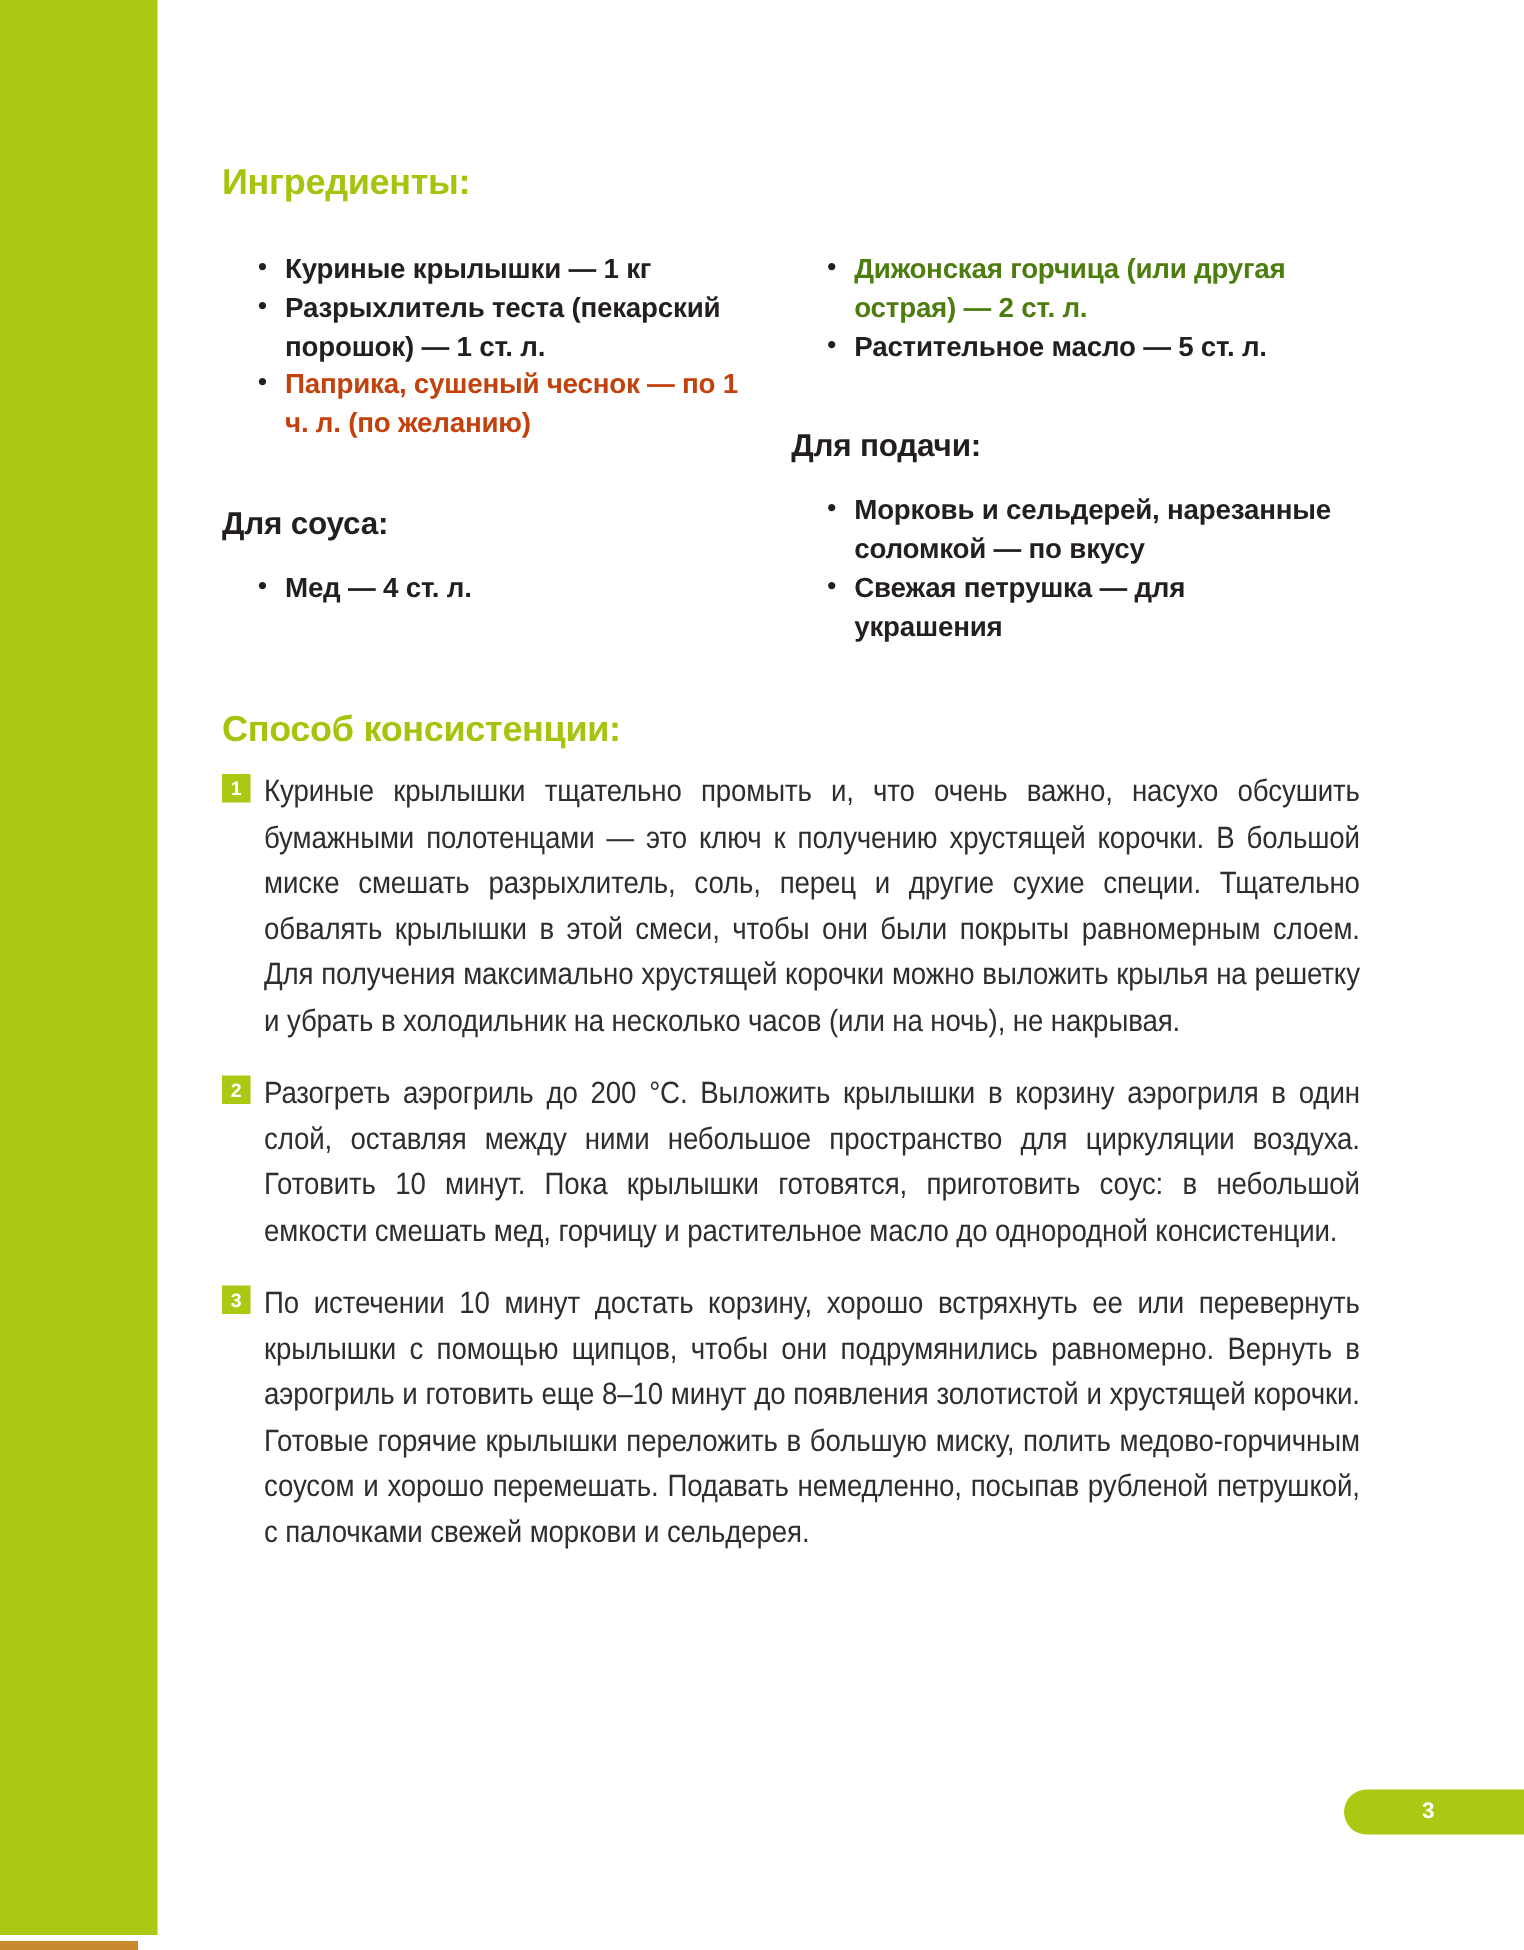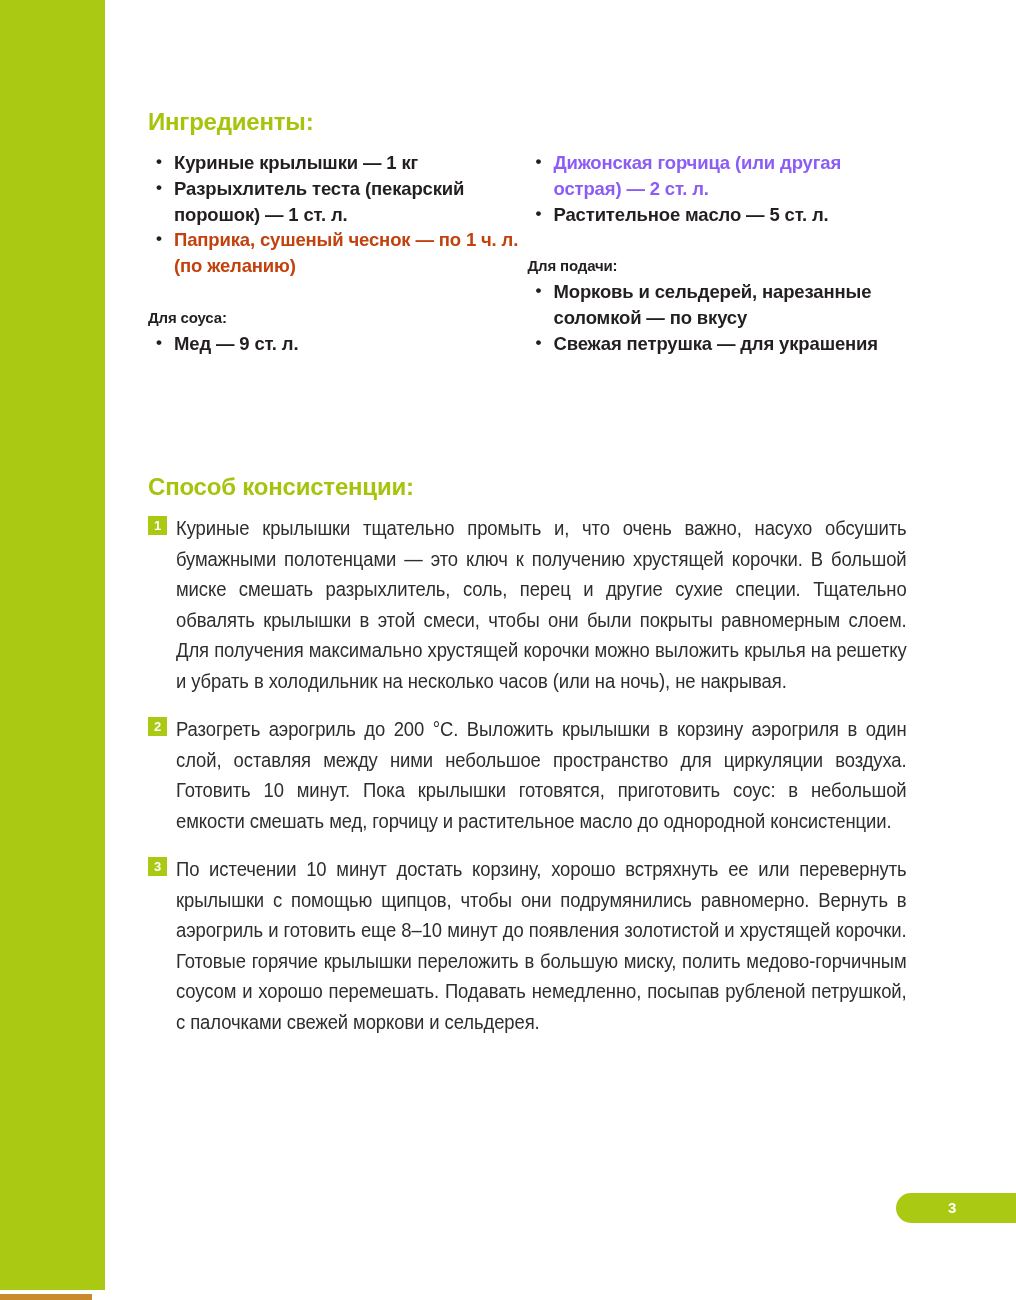--- a/index.html
+++ b/index.html
@@ -62,21 +62,21 @@
     left: 0;
     width: 758px;
     display: flex;
     gap: 0;
   }
   .ing-col { width: 379px; }
   .ing-col.right { padding-left: 1px; }
 
   ul.ing-list {
     list-style: none;
-    margin: 0;
+    margin: 16px;
     padding: 0;
   }
   ul.ing-list li {
     position: relative;
     padding-left: 26px;
     font-size: 18.5px;
     font-weight: bold;
     color: #231f20;
     line-height: 25.8px;
     letter-spacing: -0.15px;
@@ -85,21 +85,21 @@
   ul.ing-list li::before {
     content: "•";
     position: absolute;
     left: 8px;
     top: -1px;
     font-size: 17px;
     color: #231f20;
   }
 
   .sub-heading {
-    font-size: 15px;
+    font-size: 21px;
     font-weight: bold;
     color: #231f20;
     line-height: 25.8px;
     letter-spacing: -0.15px;
     margin: 0;
   }
   .spacer-block { height: 26px; }
 
   
   .steps {
@@ -171,27 +171,27 @@
 
     <div class="ing-col left">
       <ul class="ing-list">
         <li style="color: rgb(35, 31, 32);">Куриные крылышки — 1 кг</li>
         <li style="color: rgb(35, 31, 32);">Разрыхлитель теста (пекарский порошок) — 1 ст. л.</li>
         <li style="color: #c2410c;">Паприка, сушеный чеснок — по 1 ч. л. (по желанию)</li>
       </ul>
       <div class="spacer-block"></div>
       <p class="sub-heading" style="color: rgb(35, 31, 32);">Для соуса:</p>
       <ul class="ing-list">
-        <li style="color: rgb(35, 31, 32);">Мед — 9 ст. л.</li>
+        <li style="color: rgb(35, 31, 32);">Мед — 4 ст. л.</li>
       </ul>
     </div>
 
     <div class="ing-col right">
       <ul class="ing-list">
-        <li style="color: #8b5cf6;">Дижонская горчица (или другая острая) — 2 ст. л.</li>
+        <li style="color: #4d7c0f;">Дижонская горчица (или другая острая) — 2 ст. л.</li>
         <li style="color: rgb(35, 31, 32);">Растительное масло — 5 ст. л.</li>
       </ul>
       <div class="spacer-block"></div>
       <p class="sub-heading" style="color: rgb(35, 31, 32);">Для подачи:</p>
       <ul class="ing-list">
         <li style="color: rgb(35, 31, 32);">Морковь и сельдерей, нарезанные соломкой — по вкусу</li>
         <li style="color: rgb(35, 31, 32);">Свежая петрушка — для украшения</li>
       </ul>
     </div>
 

